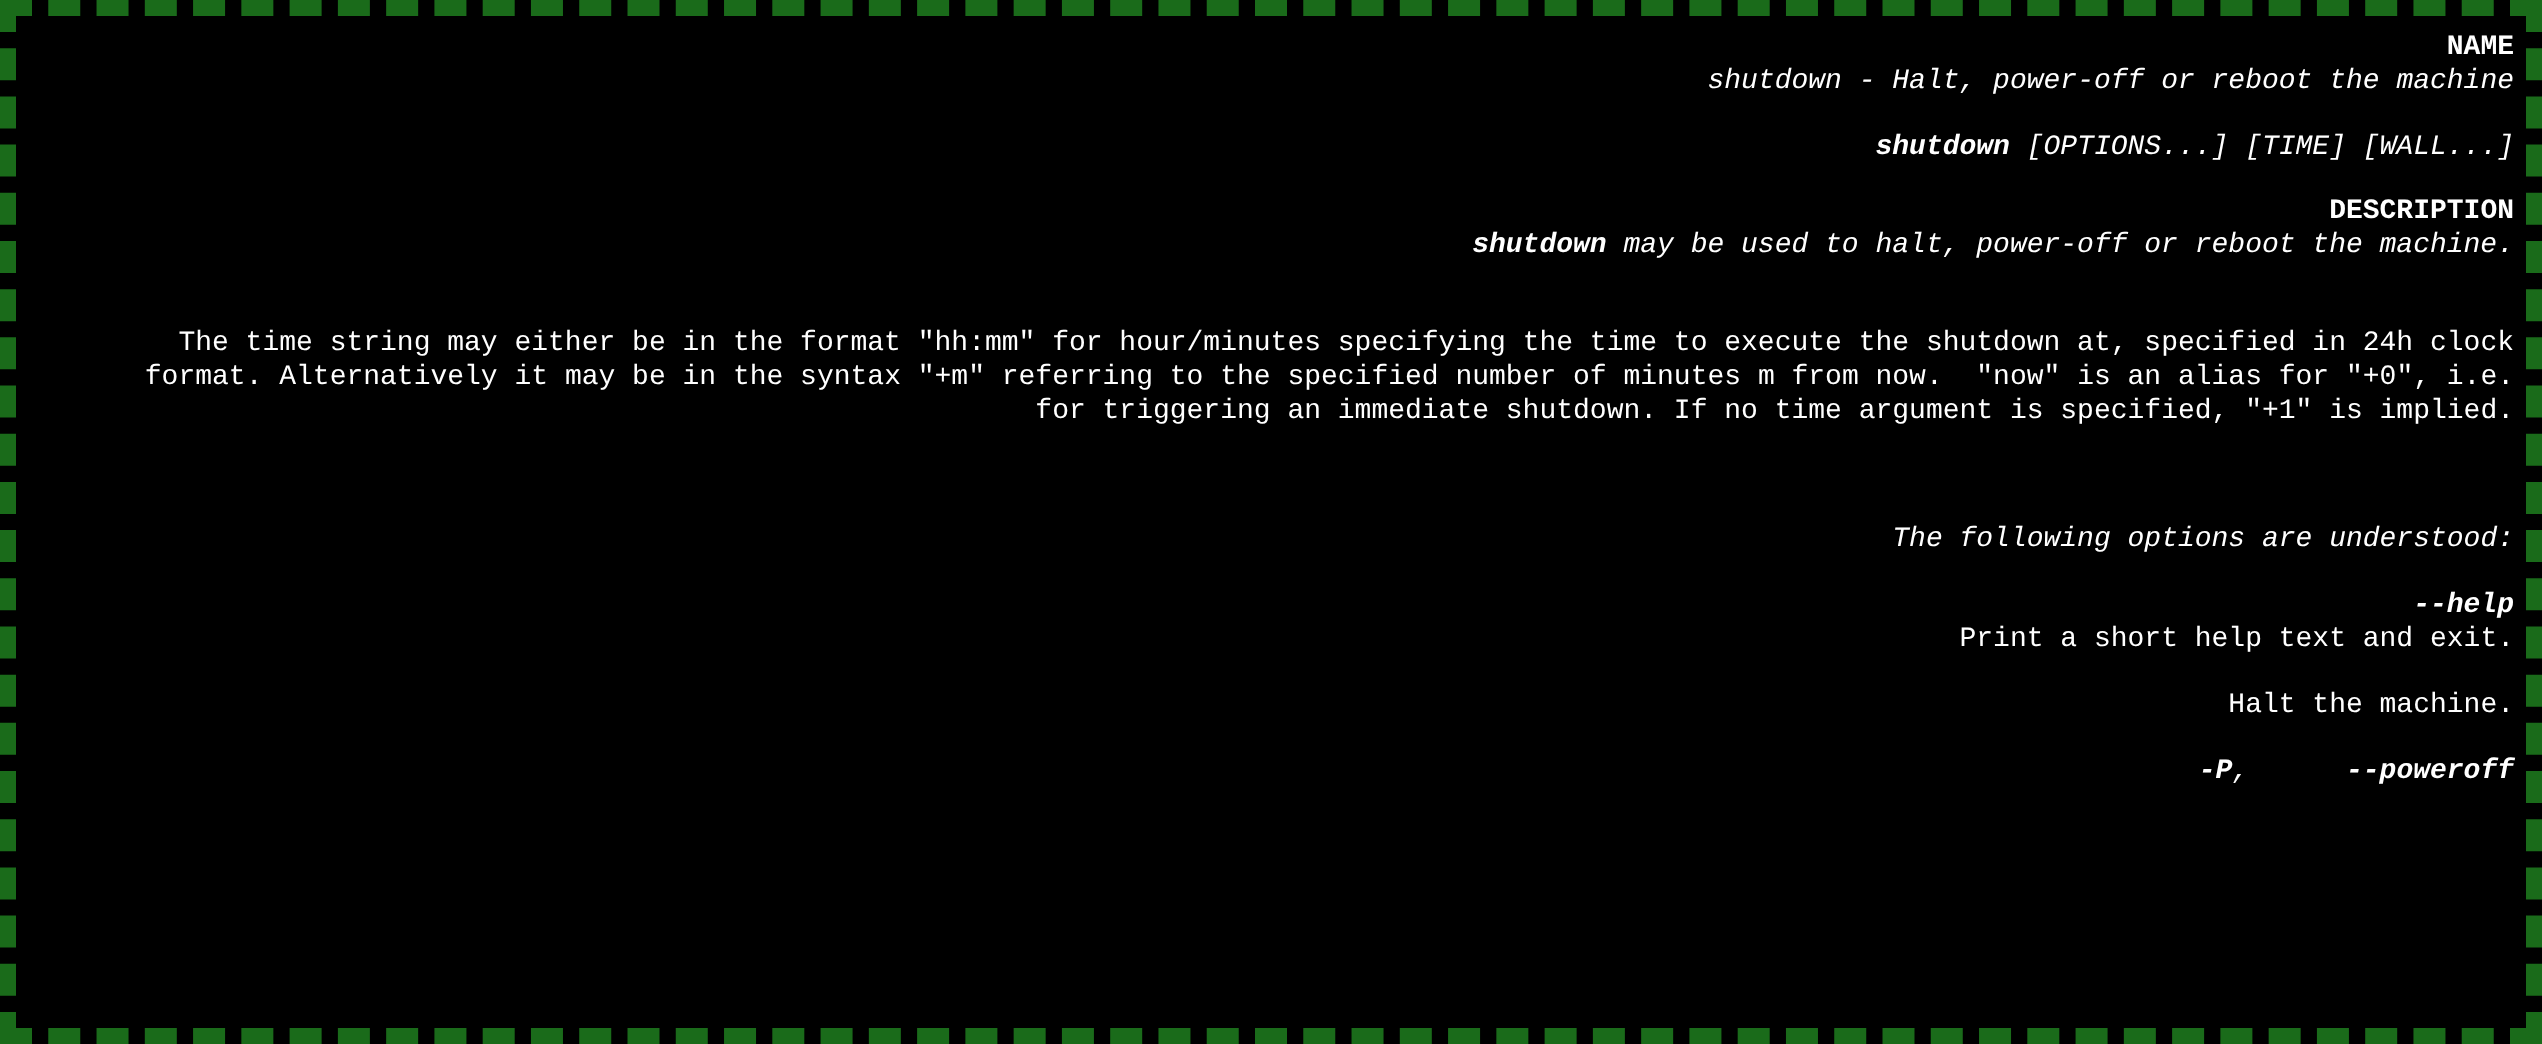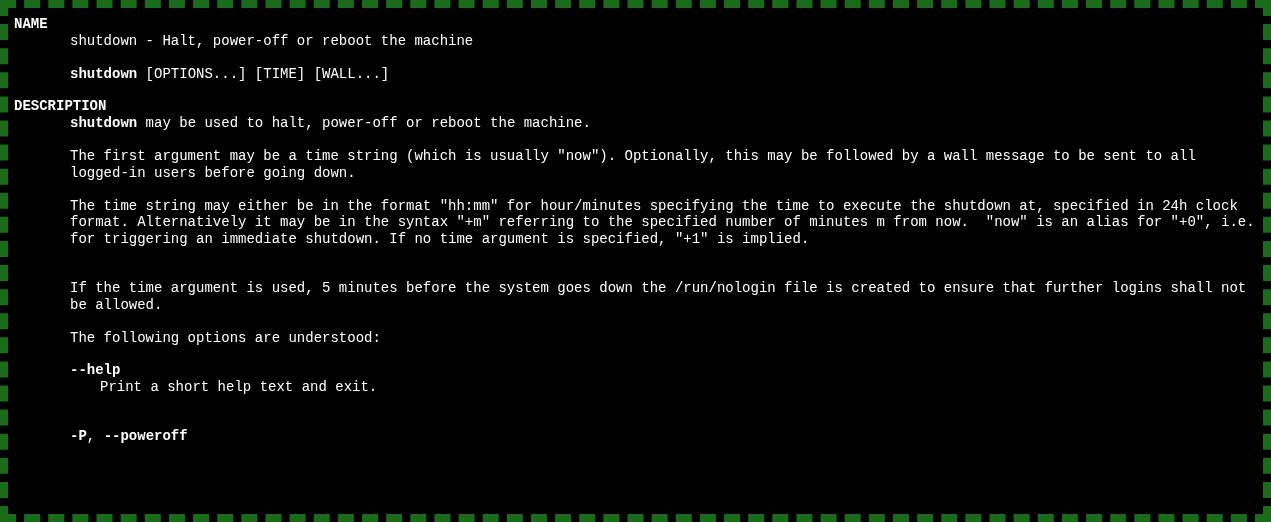--- a/index.html
+++ b/index.html
@@ -38,30 +38,33 @@
       position: relative;
       z-index: 1;
       padding-top: 8px;
     }
     .section-header {
       font-weight: bold;
       color: #fff;
     }
     .indent-1 {
       padding-left: 56px;
+      font-style: italic;
     }
     .indent-2 {
       padding-left: 86px;
     }
     .bold {
       font-weight: bold;
+      margin-left: 40px;
     }
     .line {
       white-space: pre-wrap;
       min-height: 16px;
+      text-align: right;
     }
     .blank {
       height: 16px;
     }
     .para {
       padding-left: 56px;
     }
   </style>
 </head>
 <body>
@@ -71,32 +74,31 @@
   <div class="section-header line">NAME</div>
   <div class="indent-1 line">shutdown - Halt, power-off or reboot the machine</div>
   <div class="blank"></div>
 
   <div class="indent-1 line"><span class="bold">shutdown</span><span> [OPTIONS...] [TIME] [WALL...]</span></div>
   <div class="blank"></div>
 
   <div class="section-header line">DESCRIPTION</div>
   <div class="indent-1 line"><span class="bold">shutdown</span><span> may be used to halt, power-off or reboot the machine.</span></div>
   <div class="blank"></div>
-  <div class="para line">The first argument may be a time string (which is usually "now"). Optionally, this may be followed by a wall message to be sent to all logged-in users before going down.</div>
   <div class="blank"></div>
   <div class="para line">The time string may either be in the format "hh:mm" for hour/minutes specifying the time to execute the shutdown at, specified in 24h clock format. Alternatively it may be in the syntax "+m" referring to the specified number of minutes m from now.  "now" is an alias for "+0", i.e. for triggering an immediate shutdown. If no time argument is specified, "+1" is implied.</div>
   <div class="blank"></div>
   <div class="blank"></div>
-  <div class="para line">If the time argument is used, 5 minutes before the system goes down the /run/nologin file is created to ensure that further logins shall not be allowed.</div>
   <div class="blank"></div>
 
   <div class="indent-1 line">The following options are understood:</div>
   <div class="blank"></div>
 
   <div class="indent-1 line bold">--help</div>
   <div class="indent-2 line">Print a short help text and exit.</div>
   <div class="blank"></div>
 
+  <div class="indent-2 line">Halt the machine.</div>
   <div class="blank"></div>
 
   <div class="indent-1 line"><span class="bold">-P</span><span>, </span><span class="bold">--poweroff</span></div>
 
 </div>
 
 </body></html>

